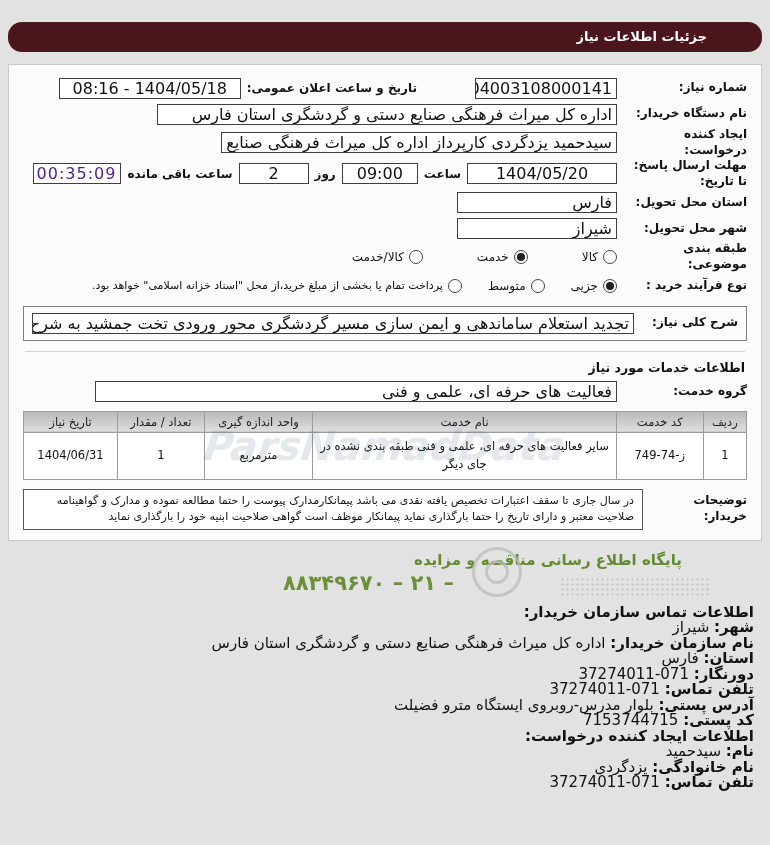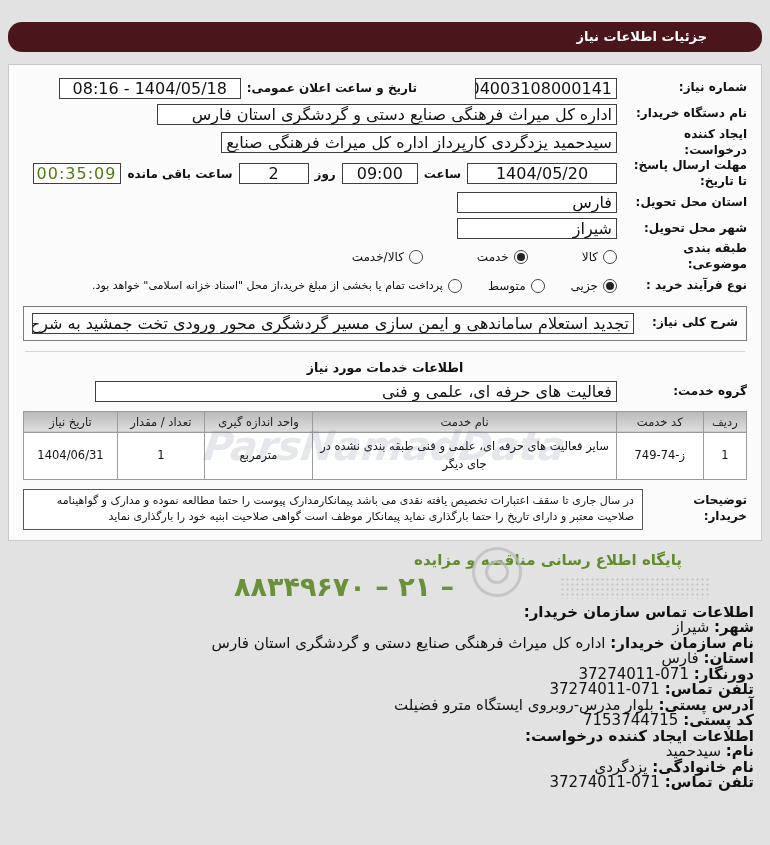--- a/index.html
+++ b/index.html
@@ -19,21 +19,21 @@
     padding:10px 14px 10px;box-sizing:border-box;position:relative;
   }
   .frow{display:flex;align-items:center;min-height:26px;font-size:12px;}
   .lbl{font-weight:bold;width:122px;flex:none;line-height:1.3;margin-left:8px;}
   .inp{
     border:1px solid #3f3f3f;background:#fff;min-height:17px;line-height:17px;
     padding:1px 4px;font-size:16px;box-sizing:content-box;white-space:nowrap;
     overflow:hidden;
   }
   .center{text-align:center;}
-  .muted{color:#4d7c0f;letter-spacing:1px;}
+  .muted{color:#4c1d95;letter-spacing:1px;}
   .w132{width:132px}.w172{width:172px}.w450{width:450px}.w386{width:386px}
   .w140{width:140px}.w66{width:66px}.w60{width:60px}.w78{width:78px}.w150{width:150px}
   .gap6{margin-right:6px}.gap22{margin-right:22px}.gap24{margin-right:24px}
   .midlbl{font-weight:bold;margin-right:6px;}
   .chip{
     background:#f9f1a0;border:1px solid #d9cc74;color:#c03a2b;
     font-size:11.5px;font-weight:bold;padding:2px 9px;margin-right:8px;
     white-space:nowrap;cursor:pointer;
   }
   .rg{display:flex;align-items:center;margin-left:46px;}
@@ -46,21 +46,21 @@
     content:"";position:absolute;inset:2px;border-radius:50%;background:#222;
   }
   .rlabel{font-size:12px;}
   .rlabel.small{font-size:11px;}
   .descbox{
     border:1px solid #7d7d7d;margin:7px 0 2px;padding:6px 8px;
     display:flex;align-items:center;font-size:12px;
   }
   .descbox .lbl{width:96px;}
   .descbox .inp{flex:1;}
-  .section-title{font-weight:bold;font-size:12.5px;margin:10px 2px 4px;border-top:1px solid #d5d5d5;padding-top:8px;text-align:center;}
+  .section-title{font-weight:bold;font-size:12.5px;margin:10px 2px 4px;border-top:1px solid #d5d5d5;padding-top:8px;}
   .group-row .inp{flex:1;margin-left:72px;}
   .table-wrap{position:relative;margin-top:6px;}
   table{width:100%;border-collapse:collapse;font-size:11.5px;background:#fff;}
   th{
     background:linear-gradient(180deg,#b9b9b9,#dedede);
     font-weight:normal;color:#222;
   }
   th,td{border:1px solid #9b9b9b;padding:3px 4px;text-align:center;vertical-align:middle;}
   td{height:40px;line-height:1.5;}
   .c-row{width:6%}.c-code{width:12%}.c-name{width:42%}.c-unit{width:15%}.c-qty{width:12%}.c-date{width:13%}
@@ -70,21 +70,21 @@
     transform:skewX(-8deg);pointer-events:none;direction:ltr;overflow:hidden;
   }
   .notes-row{display:flex;margin-top:9px;font-size:11px;align-items:center;}
   .notes-row .lbl{width:96px;font-size:12px;}
   .notes-box{flex:1;border:1px solid #565656;background:#fff;padding:3px 8px;line-height:1.5;}
   .wmzone{position:relative;height:62px;color:#4d7c0f;padding-left:8px;}
   .wm-tagline{position:absolute;right:88px;top:10px;font-size:15px;font-weight:bold;opacity:.85;}
   .wm-logo{position:absolute;right:248px;top:6px;width:44px;height:44px;border:3px solid #bcbcbc;
     border-radius:50%;opacity:.75;display:flex;align-items:center;justify-content:center;}
   .wm-logo-inner{width:18px;height:18px;border:3px solid #bcbcbc;border-radius:50%;}
-  .wm-phone{position:absolute;right:316px;top:30px;font-size:27px;font-weight:bold;letter-spacing:1px;opacity:.8;}
+  .wm-phone{position:absolute;right:316px;top:30px;font-size:21px;font-weight:bold;letter-spacing:1px;opacity:.8;}
   .wm-dots{position:absolute;right:60px;top:36px;width:150px;height:22px;
     background-image:radial-gradient(#c3c3c3 1px,transparent 1.2px);background-size:5px 5px;opacity:.7;}
   .contact{margin:2px 16px 0;font-size:15px;line-height:15.5px;}
   .cline b{font-weight:bold;}
   .ctitle{font-weight:bold;}
 </style>
 </head>
 <body>
 
 <div class="titlebar">جزئیات اطلاعات نیاز</div>

